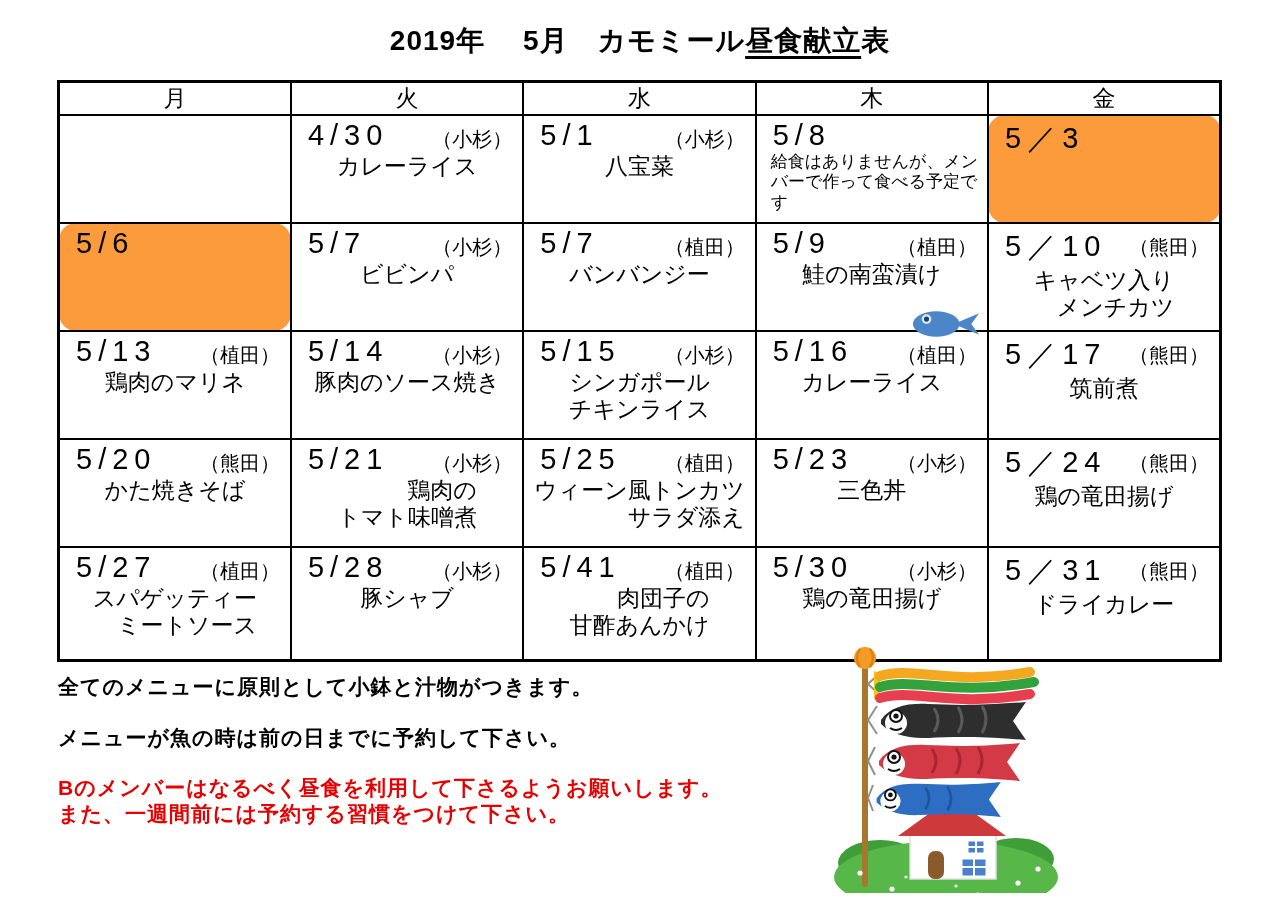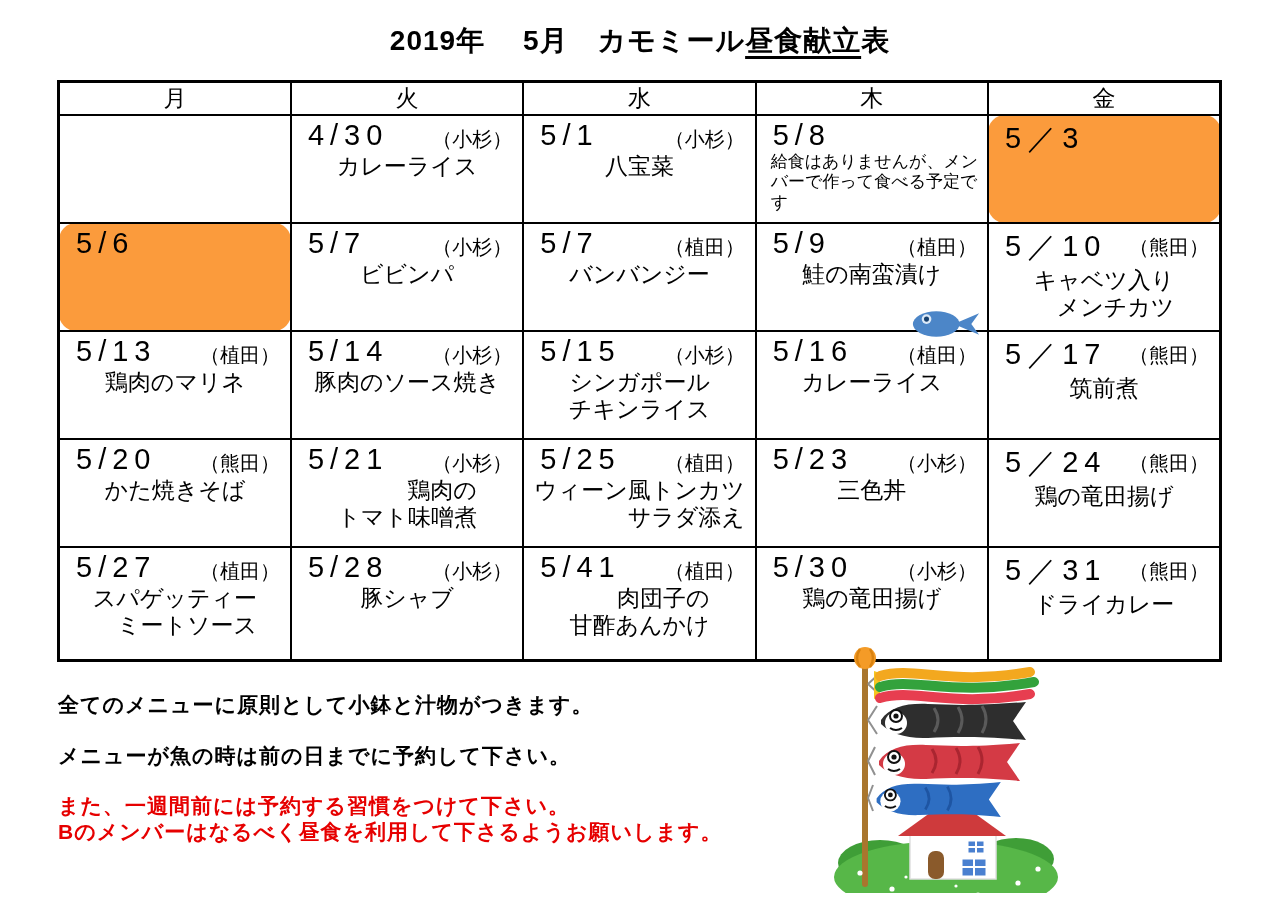--- a/index.html
+++ b/index.html
@@ -22,21 +22,21 @@
   .date-line{display:flex;justify-content:space-between;align-items:flex-start;padding:3px 10px 0 16px;}
   .date{font-size:29px;letter-spacing:6px;white-space:nowrap;}
   .cook{font-size:20px;padding-top:7px;letter-spacing:0px;white-space:nowrap;}
   .menu{flex:1;display:flex;align-items:center;justify-content:center;text-align:right;
         font-size:23px;line-height:1.18;padding:0 2px 8px 2px;}
   .small-note{flex:1;display:flex;align-items:flex-end;text-align:left;
               font-size:17px;line-height:1.2;padding:0 2px 5px 14px;}
   .fish-abs{position:absolute;right:4px;bottom:-10px;z-index:3;}
   .fish-body{fill:var(--fish-blue,#4C86C8);}
 
-  .notes{position:absolute;left:58px;top:692px;width:760px;}
+  .notes{position:absolute;left:58px;top:674px;width:760px;}
   .note-black{margin:0;font-size:21px;font-weight:800;letter-spacing:1px;line-height:1.25;}
   .n2{margin-top:27px;font-family:Liberation Mono, monospace;}
   .n3{margin-top:3px;}
   .fish-inline{display:inline-block;vertical-align:middle;margin:0 26px 0 22px;}
   .red-block{margin-top:21px;}
   .note-red{margin:0;font-size:21px;font-weight:800;letter-spacing:1px;line-height:1.25;
             color:var(--red-text,#E60000);}
 
   .koinobori{position:absolute;left:830px;top:645px;width:230px;height:248px;}
 </style>
@@ -288,22 +288,22 @@
             </div>
           </td>
         </tr>
       </tbody>
   </table>
 
   <div class="notes">
     <p class="note-black n1">全てのメニューに原則として小鉢と汁物がつきます。</p>
     <p class="note-black n2">メニューが魚の時は前の日までに予約して下さい。</p>
     <div class="red-block">
+      <p class="note-red">Bのメンバーはなるべく昼食を利用して下さるようお願いします。</p>
       <p class="note-red">また、一週間前には予約する習慣をつけて下さい。</p>
-      <p class="note-red">Bのメンバーはなるべく昼食を利用して下さるようお願いします。</p>
     </div>
   </div>
 
   <div class="koinobori">
     <svg width="230" height="248" viewBox="0 0 230 248">
 
       <ellipse cx="50" cy="218" rx="42" ry="23" fill="#3F9E37"></ellipse>
       <ellipse cx="186" cy="214" rx="38" ry="21" fill="#3F9E37"></ellipse>
 
       <ellipse cx="116" cy="232" rx="112" ry="36" fill="#57B748"></ellipse>

